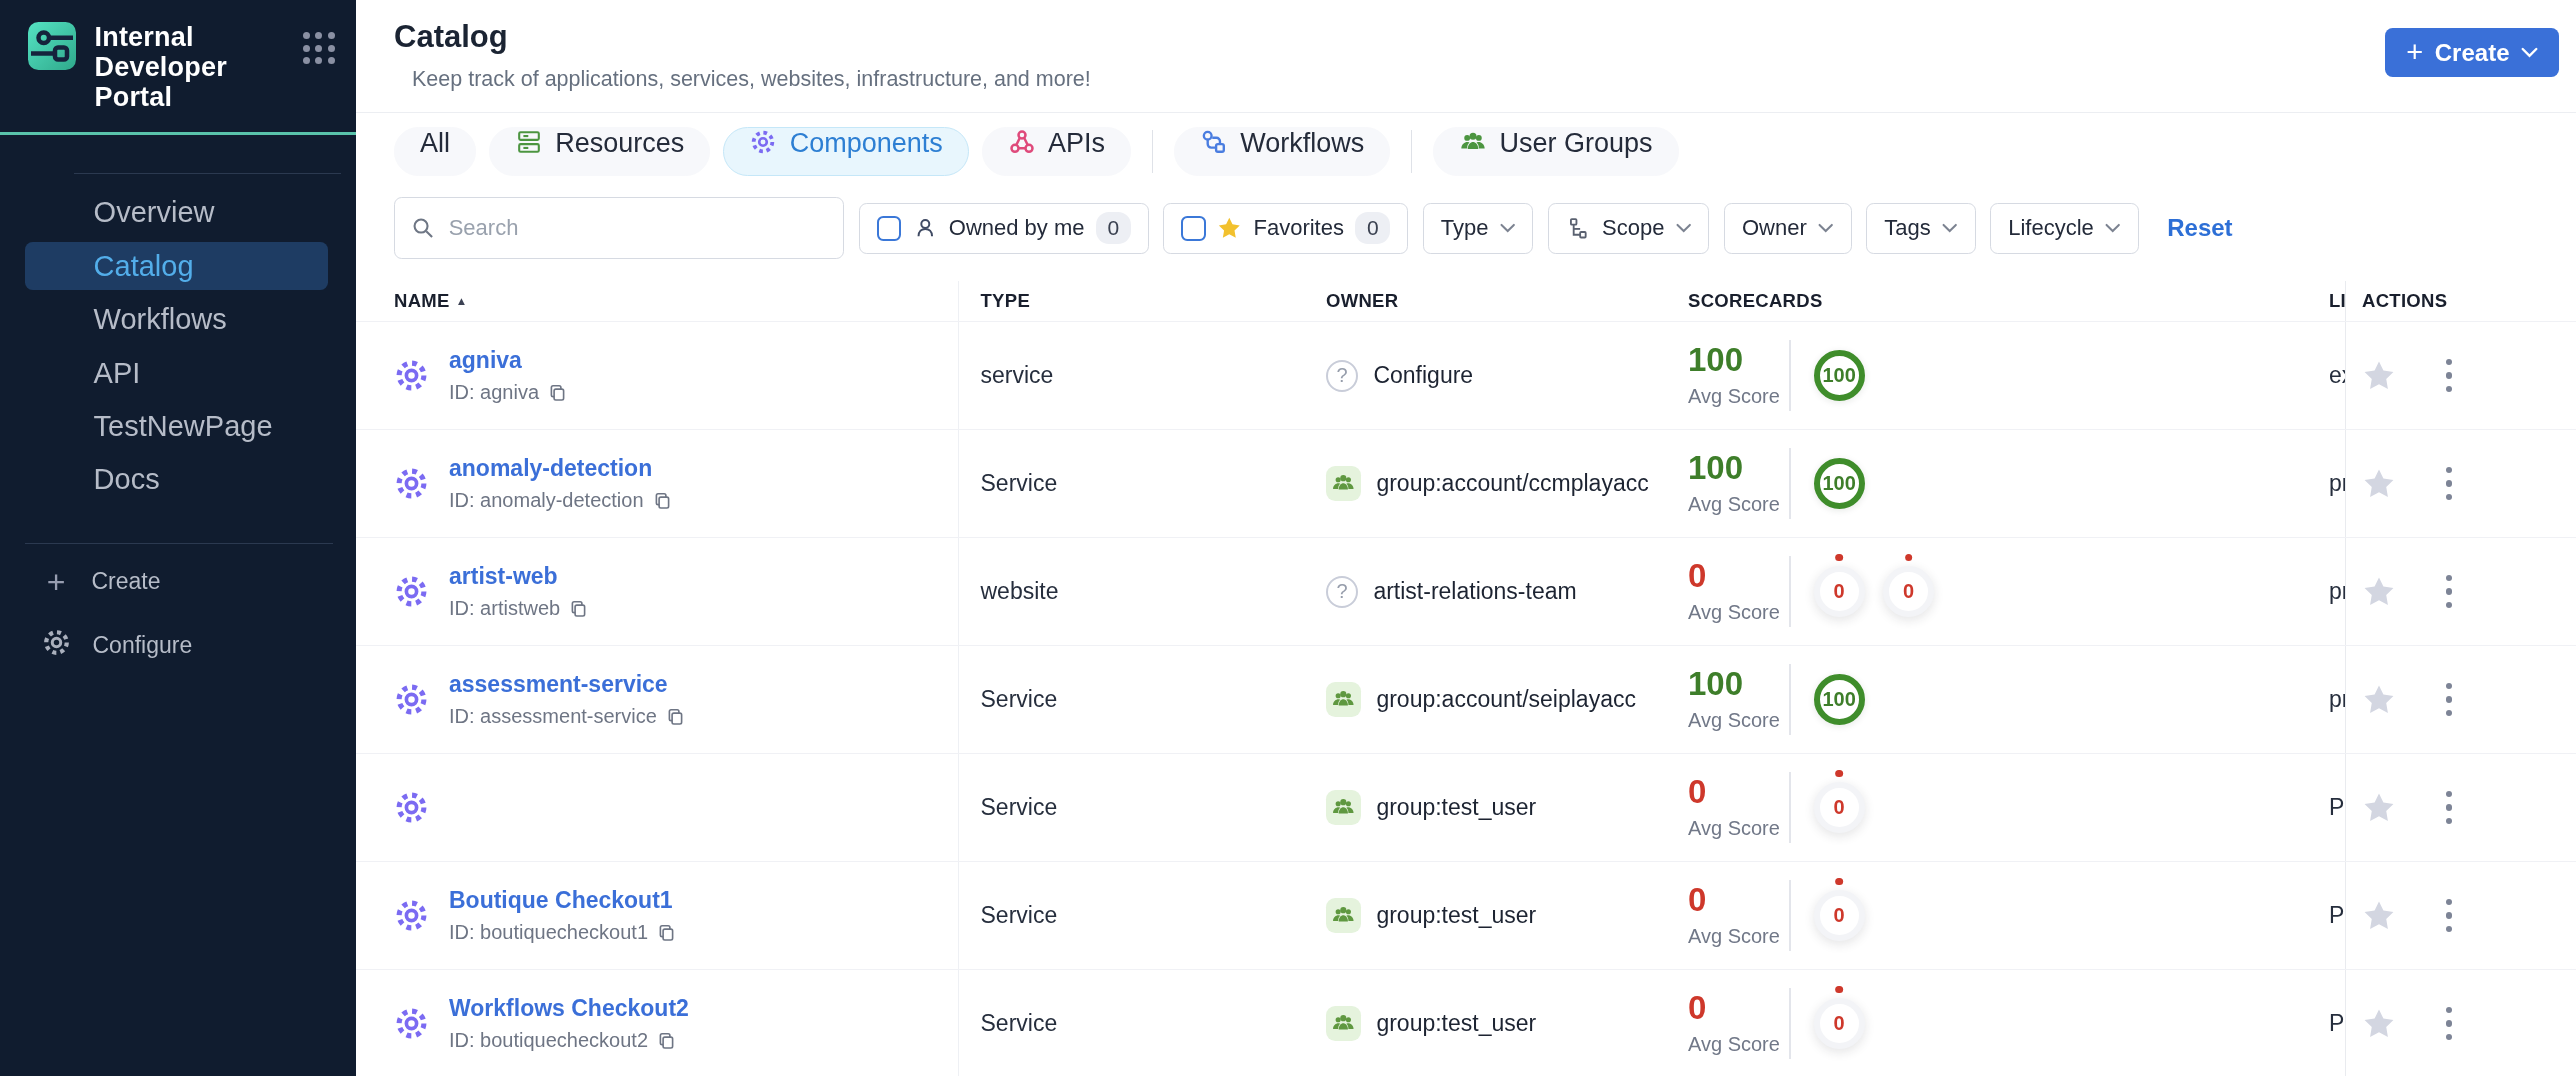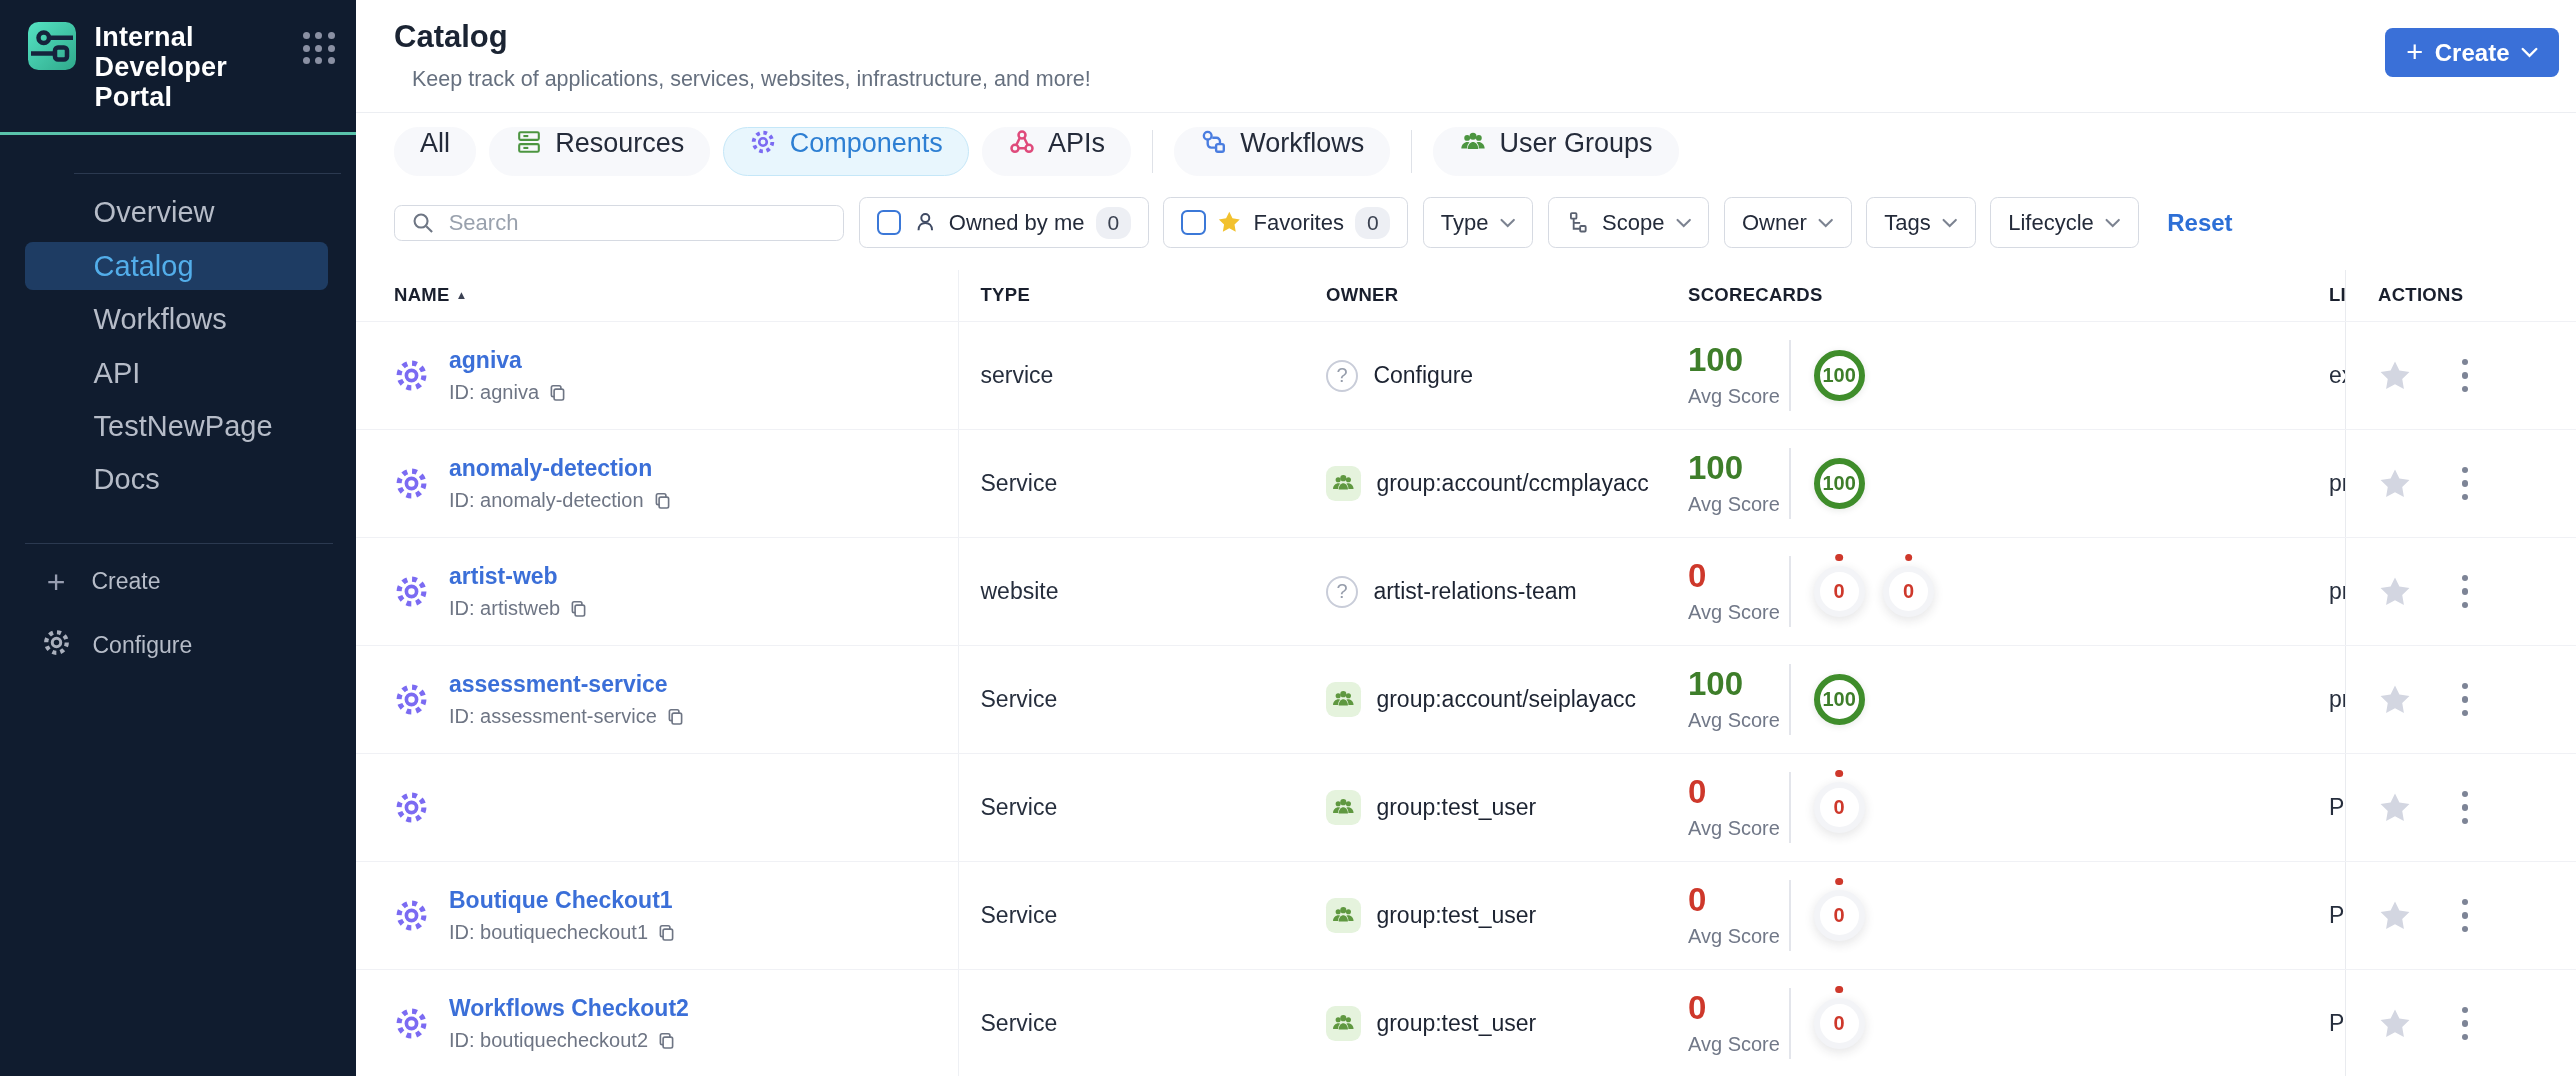--- a/index.html
+++ b/index.html
@@ -38,21 +38,21 @@
   
   .tabs-row { display: flex; align-items: center; gap: 13px; padding: 14px 0 12.3px 38px; }
   .tab-chip { height: 49px; border-radius: 24.6px; background: #f7f8fb; border: 1.5px solid #f7f8fb;
               display: flex; align-items: flex-start; gap: 12.3px; padding: 0 25px; font-size: 27px; color: #242b3a; cursor: pointer; white-space: nowrap; }
   .tab-chip.active { background: #e8f6fd; border-color: #c5e7f8; color: #2d7fd3; }
   .tab-chip svg { width: 28px; height: 28px; }
   .tab-divider { width: 1.5px; height: 43px; background: #dfe2e8; margin: 0 7.7px; flex-shrink: 0; }
 
   
   .filters-row { display: flex; align-items: center; gap: 14.6px; padding: 9.2px 0 21.5px 38px; }
-  .search-box { width: 450px; height: 36px; border: 1.5px solid #d6dae2; border-radius: 7.7px; background: #fff;
+  .search-box { width: 450px; height: 62px; border: 1.5px solid #d6dae2; border-radius: 7.7px; background: #fff;
                 display: flex; align-items: center; gap: 12.3px; padding: 0 15.4px; }
   .search-box svg { width: 26px; height: 26px; flex-shrink: 0; }
   .search-box input { border: none; outline: none; font-size: 22px; color: #333a48; width: 100%; font-family: "Liberation Sans", sans-serif; }
   .search-box input::placeholder { color: #99a1ad; }
   .filter-chip { height: 51px; border: 1.5px solid #d6dae2; border-radius: 7.7px; background: #fff; cursor: pointer;
                  display: flex; align-items: center; gap: 11.5px; padding: 0 17px; font-size: 22px; color: #242b3a; white-space: nowrap; }
   .checkbox { width: 24.6px; height: 24.6px; border: 2.3px solid #3b78d8; border-radius: 6.2px; background: #fff; flex-shrink: 0; cursor: pointer; }
   .count-badge { background: #edeff4; border-radius: 13px; padding: 3.8px 11.5px; font-size: 21px; color: #3a4150; }
   .filter-chip svg.inline-ic { width: 24.6px; height: 24.6px; }
   .chev { width: 15.4px; height: 10px; color: #7c8391; }
@@ -62,21 +62,21 @@
   .table { flex: 1; display: flex; flex-direction: column; overflow: hidden; }
   .thead { display: flex; height: 55px; align-items: center; }
   .th { font-size: 18.5px; font-weight: bold; color: #191f2d; letter-spacing: 0.3px; display: flex; align-items: center; gap: 6.2px; }
   .sort-asc { font-size: 11.5px; color: #3c4254; }
   .td, .th { flex-shrink: 0; }
   .c-name    { width: 603px; padding-left: 38px; border-right: 1.5px solid #eef0f4; height: 100%; display: flex; align-items: center; }
   .c-type    { width: 329px; padding-left: 21.5px; }
   .c-owner   { width: 365px; padding-left: 38px; display: flex; align-items: center; gap: 15.4px; }
   .c-score   { width: 611px; padding-left: 35px; display: flex; align-items: center; }
   .c-life    { flex: 1 1 0; min-width: 0; padding-left: 65px; overflow: hidden; white-space: nowrap; }
-  .c-actions { width: 231px; border-left: 1.5px solid #e9ebef; background: #fff; height: 100%; display: flex; align-items: center; padding-left: 32px; }
+  .c-actions { width: 231px; border-left: 1.5px solid #e9ebef; background: #fff; height: 100%; display: flex; align-items: center; padding-left: 16px; }
   .trow { display: flex; height: 108px; align-items: stretch; border-top: 1.5px solid #f0f1f5; }
   .trow .td { display: flex; align-items: center; }
   .trow .c-type, .trow .c-life { font-size: 23px; color: #262e3d; }
   .name-wrap { display: flex; align-items: center; gap: 20px; }
   .gear-icon svg { width: 35px; height: 35px; display: block; }
   .name-link { font-size: 23px; font-weight: bold; color: #3b6fd8; text-decoration: none; cursor: pointer; }
   .id-line { margin-top: 7.7px; font-size: 20px; color: #6e7584; display: flex; align-items: center; gap: 9.2px; }
   .copy-icon svg { width: 19px; height: 19px; display: block; cursor: pointer; }
   .q-badge { width: 32px; height: 32px; border-radius: 50%; border: 2.3px solid #c9cdd9; color: #969dab;
              font-size: 20px; display: flex; align-items: center; justify-content: center; flex-shrink: 0; }

